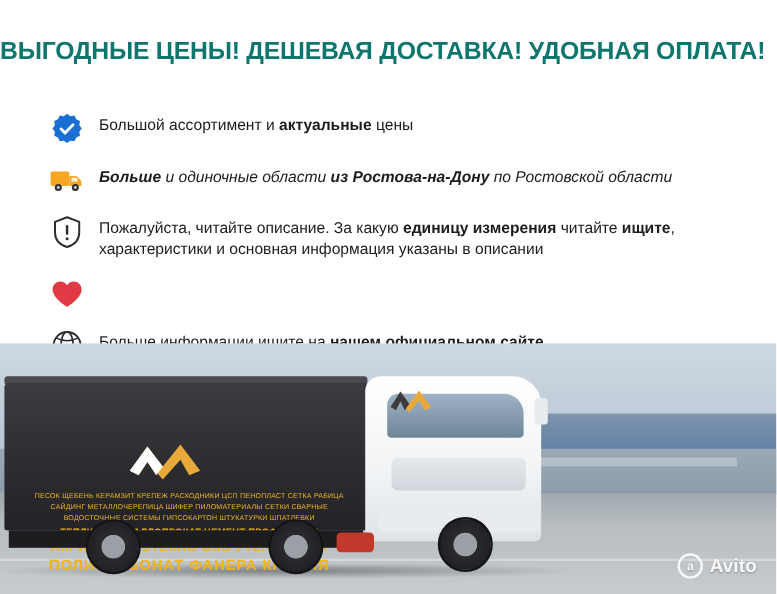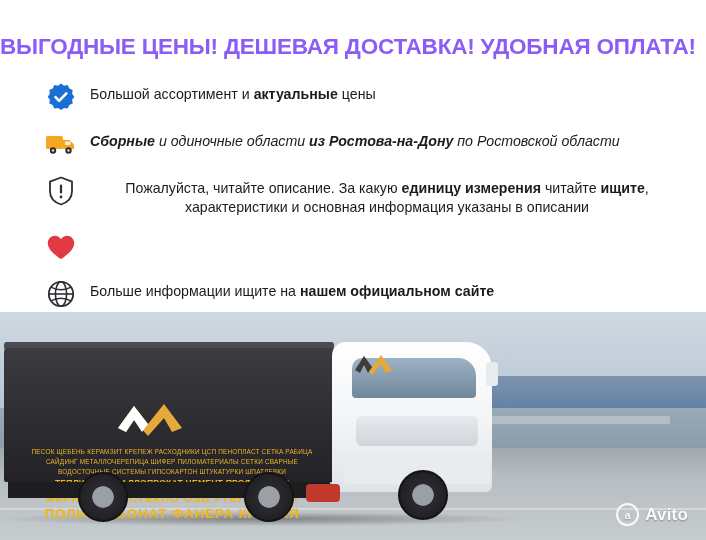--- a/index.html
+++ b/index.html
@@ -16,34 +16,33 @@
     font-family: "Liberation Sans", sans-serif;
   }
 
   
   .headline {
     position: absolute;
     top: 34px;
     left: 0;
     width: 637px;
     text-align: center;
-    color: #8b5cf6;
+    color: #0f766e;
     font-weight: bold;
     font-size: 22.5px;
     letter-spacing: -0.2px;
     white-space: nowrap;
   }
 
   
   .bullets {
     position: absolute;
-    top: 80px;
+    top: 100px;
     left: 44px;
     width: 640px;
-    text-align: center;
   }
   .bullet {
     display: flex;
     align-items: flex-start;
     margin-bottom: 13px;
   }
   .bullet .ico {
     flex: 0 0 34px;
     width: 34px;
     height: 34px;
@@ -261,21 +260,21 @@
           <rect x="1" y="5" width="17" height="13" rx="1.5" fill="#f5a623"></rect>
           <path d="M18 9h6.5l4.5 4.6V18H18z" fill="#f5a623"></path>
           <rect x="20" y="10.5" width="5.5" height="3.6" rx="0.8" fill="#ffffff" opacity="0.85"></rect>
           <circle cx="8" cy="19.5" r="3.2" fill="#2d2d33"></circle>
           <circle cx="8" cy="19.5" r="1.3" fill="#cfd3d8"></circle>
           <circle cx="23.5" cy="19.5" r="3.2" fill="#2d2d33"></circle>
           <circle cx="23.5" cy="19.5" r="1.3" fill="#cfd3d8"></circle>
         </svg>
       </span>
       <span class="txt">
-        <i><b>Сборные</b></i><i> и одиночные области </i><i><b>из Ростова-на-Дону</b></i><i> по Ростовской области</i>
+        <i><b>Больше</b></i><i> и одиночные области </i><i><b>из Ростова-на-Дону</b></i><i> по Ростовской области</i>
       </span>
     </div>
 
     <div class="bullet">
       <span class="ico">
         <svg width="28" height="30" viewBox="0 0 28 30">
           <path d="M14 1.5l11 4.2v9.6c0 7.1-5 11.4-11 13.2C8 26.7 3 22.4 3 15.3V5.7z" fill="none" stroke="#2d2d33" stroke-width="1.8" stroke-linejoin="round"></path>
           <rect x="12.9" y="8.5" width="2.2" height="9" rx="1.1" fill="#2d2d33"></rect>
           <circle cx="14" cy="21" r="1.4" fill="#2d2d33"></circle>
         </svg>

